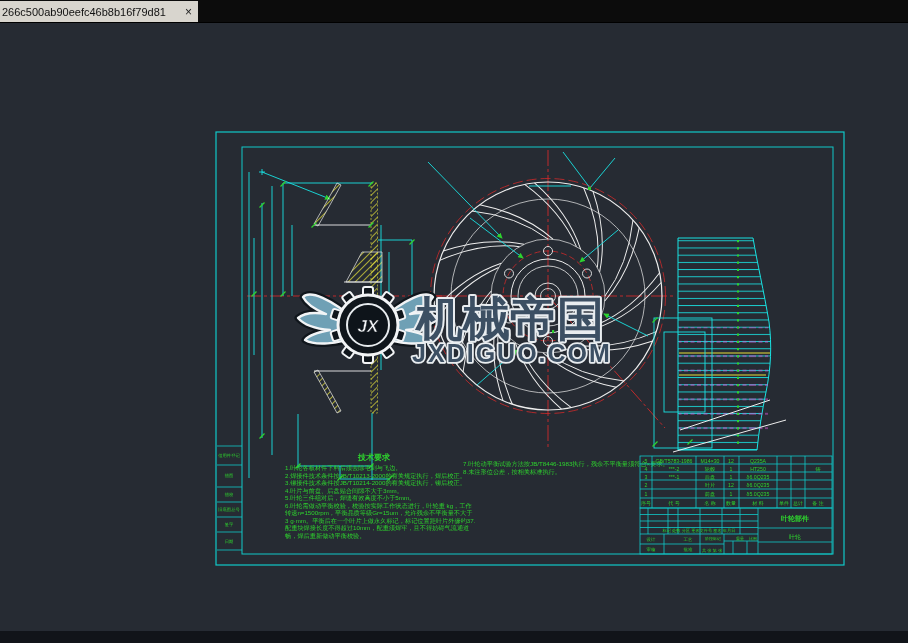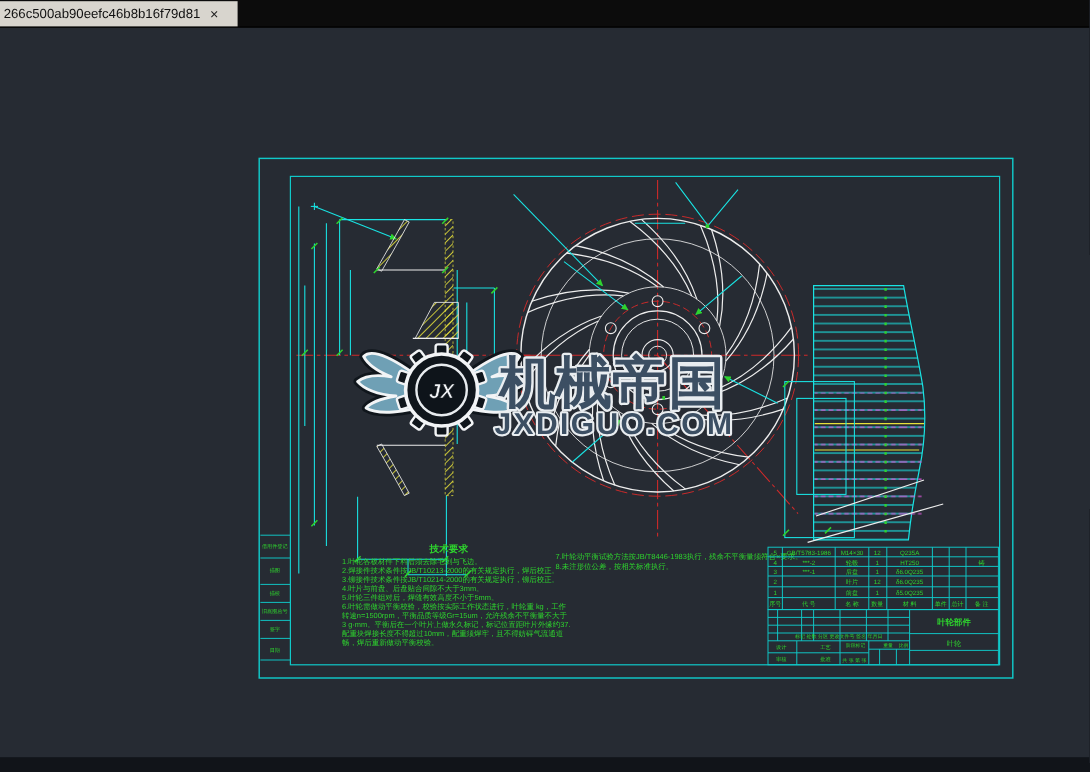--- a/index.html
+++ b/index.html
@@ -1,21 +1,21 @@
 <!DOCTYPE html>
 <html><head>
 <meta charset="utf-8">
 <style>
   html,body{margin:0;padding:0;background:#1b1e24;}
   #app{position:relative;width:908px;height:643px;background:#262b33;overflow:hidden;
        font-family:"Liberation Sans",sans-serif;}
   #tabbar{position:absolute;left:0;top:0;width:908px;height:22px;background:#0c0c0c;
           border-bottom:1px solid #000;z-index:5;}
   #tab{position:absolute;left:0;top:1px;width:198px;height:21px;background:#d8d5ce;
-       display:flex;align-items:center;box-sizing:border-box;padding:0 16px 0 2px;text-align:right;}
+       display:flex;align-items:center;box-sizing:border-box;padding:0 6px 0 2px;}
   #tab .title{flex:1;font-size:11px;color:#111;white-space:nowrap;overflow:hidden;}
   #tab .close{font-size:12px;color:#222;margin-left:8px;cursor:default;line-height:1;}
   #bottomstrip{position:absolute;left:0;bottom:0;width:908px;height:12px;background:#111419;z-index:4;}
   svg{position:absolute;left:0;top:0;}
   svg text{font-family:"Liberation Sans",sans-serif;}
 </style>
 </head>
 <body>
 
 <div id="app">

